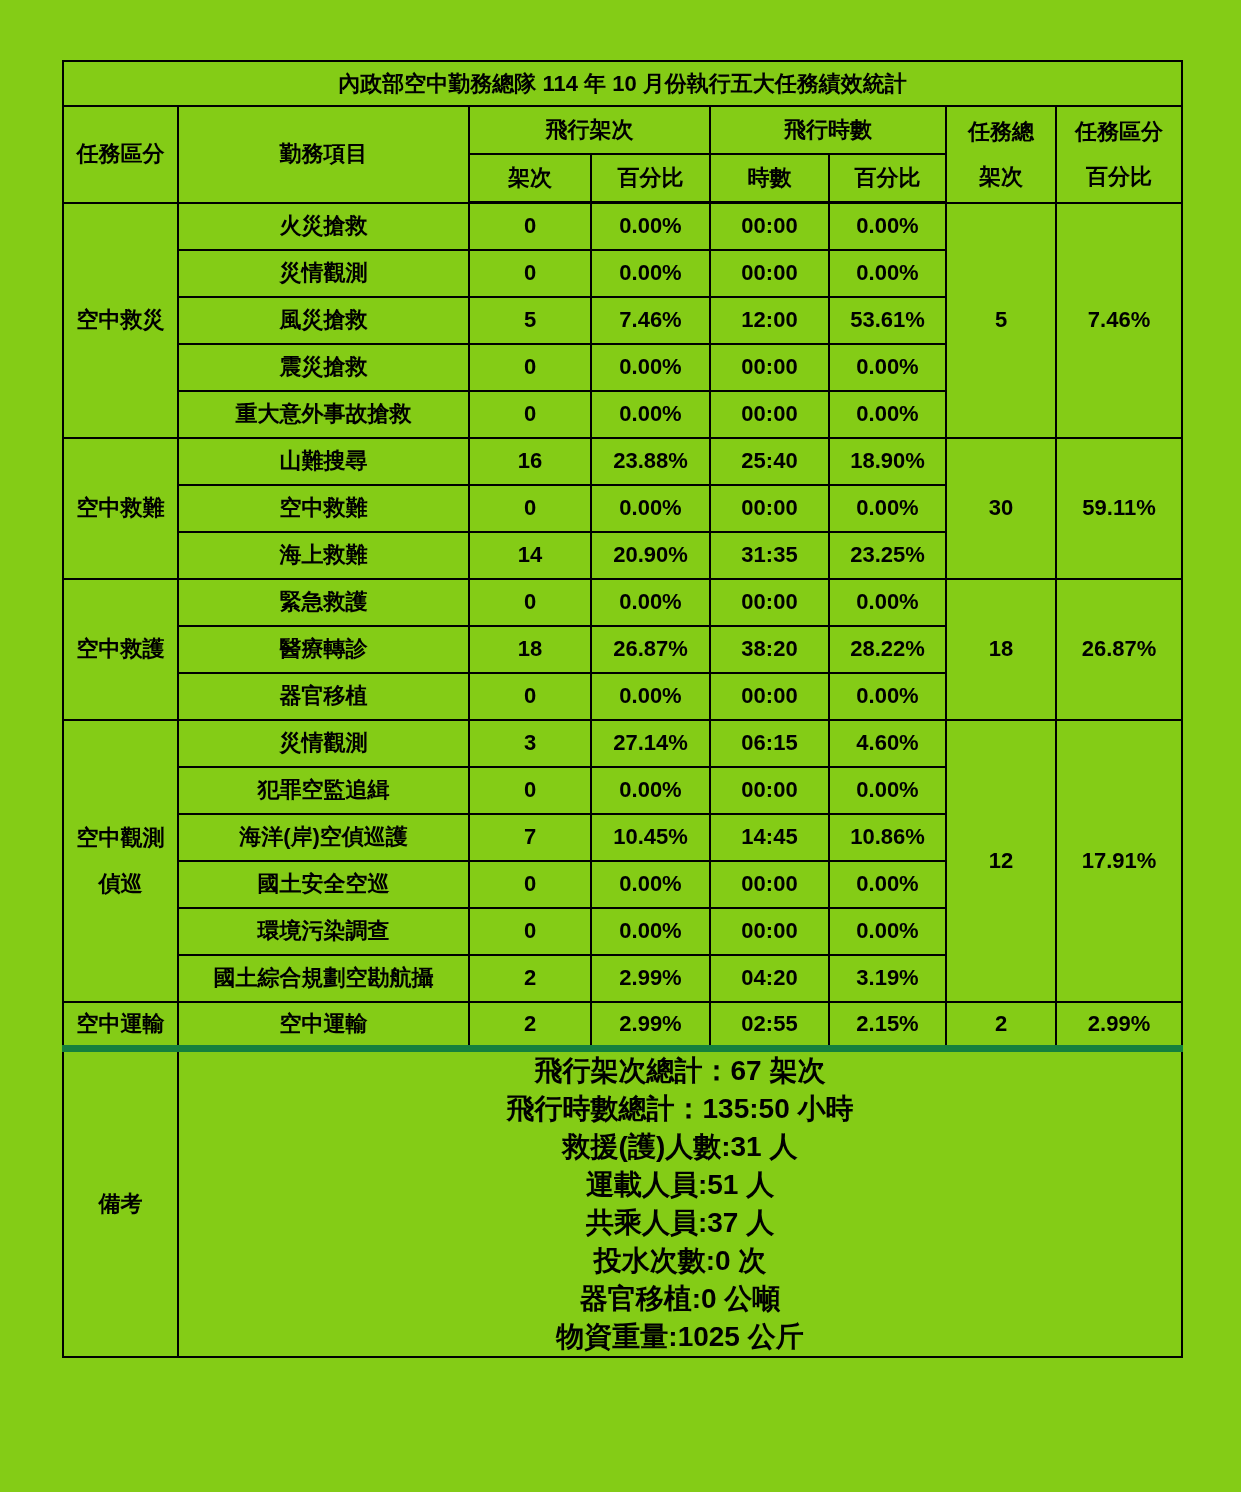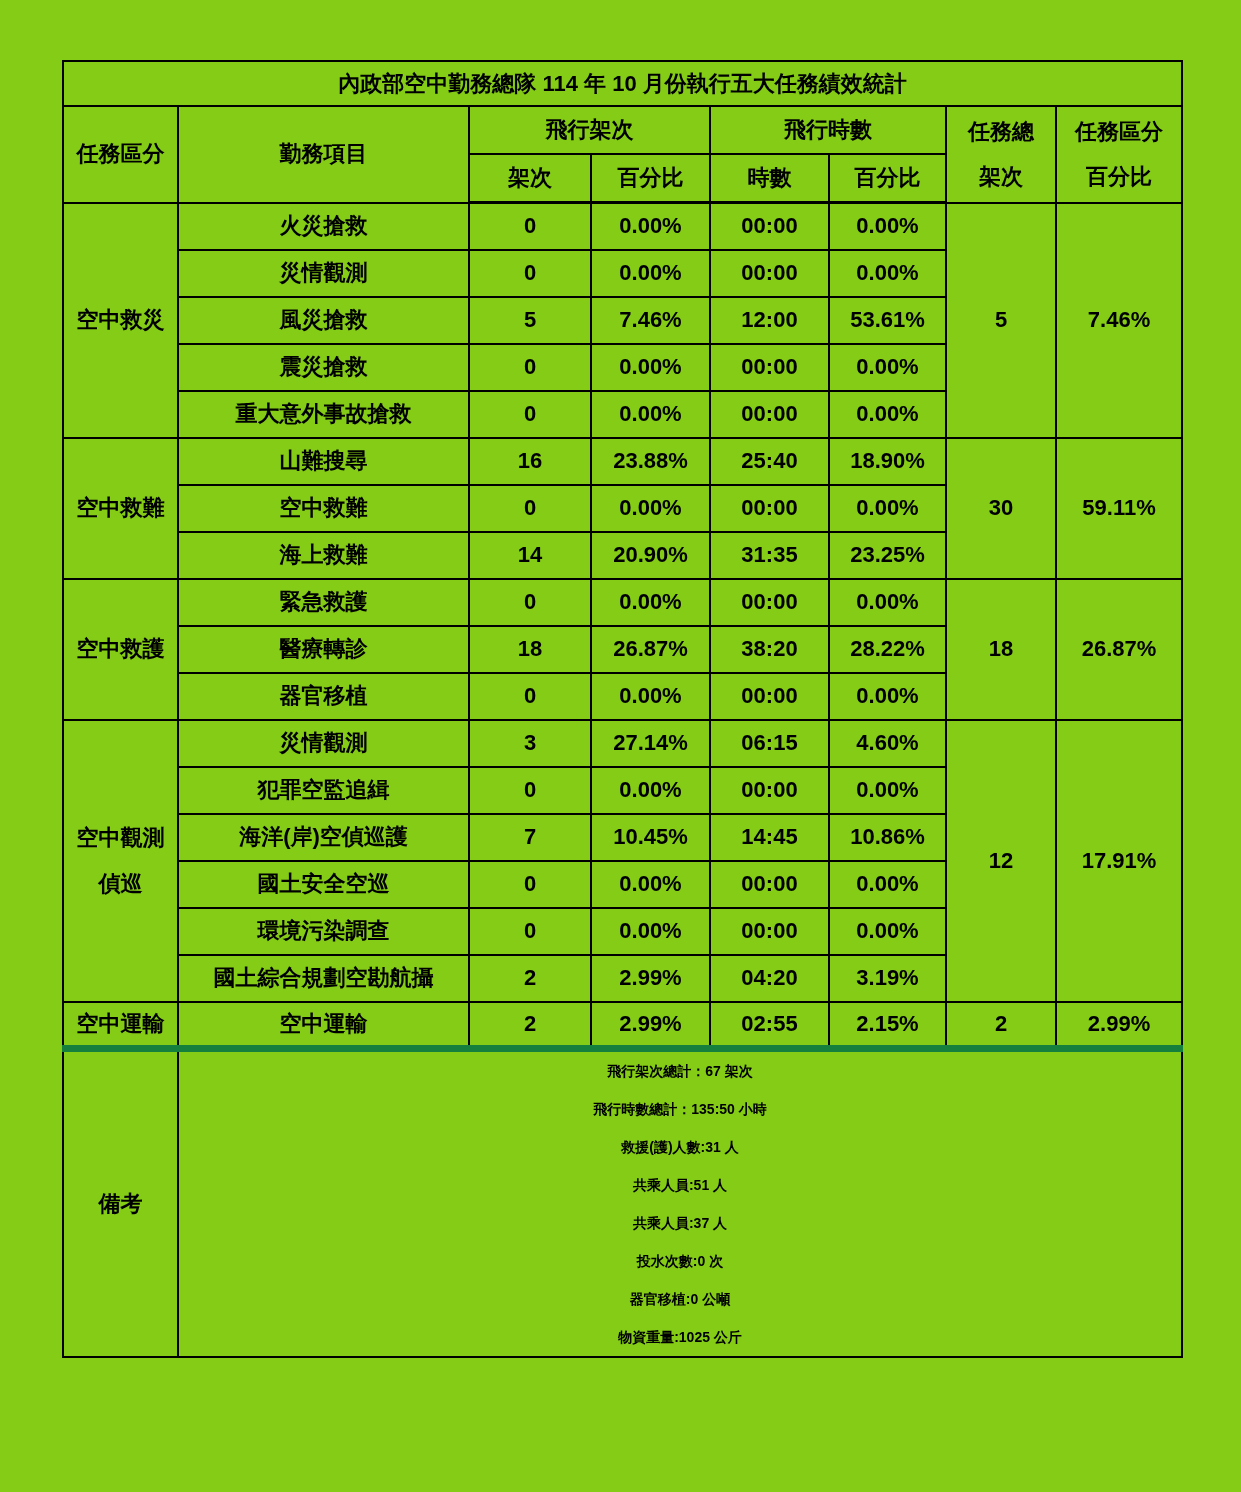--- a/index.html
+++ b/index.html
@@ -41,21 +41,21 @@
   td.remarks-cell {
     text-align:left;
     vertical-align:top;
     padding:10px 6px 0 12px;
     height:296px;
     border-bottom:3px solid #000000;
   }
   td.remarks-label { border-bottom:3px solid #000000; }
   .remarks-cell .rline {
     line-height:38px;
-    font-size:14px;
+    font-size:28px;
     font-weight:bold;
   }
 </style>
 </head>
 <body>
 
 <div class="page">
   <table class="main">
     <colgroup>
       <col style="width:115px">
@@ -236,21 +236,21 @@
       <td>2</td>
       <td>2.99%</td>
     </tr>
 
     <tr>
       <td class="remarks-label">備考</td>
       <td class="remarks-cell" colspan="7">
         <div class="rline">飛行架次總計：67 架次</div>
         <div class="rline">飛行時數總計：135:50 小時</div>
         <div class="rline">救援(護)人數:31 人</div>
-        <div class="rline">共乘人員:51 人</div>
+        <div class="rline">運載人員:51 人</div>
         <div class="rline">共乘人員:37 人</div>
         <div class="rline">投水次數:0 次</div>
         <div class="rline">器官移植:0 公噸</div>
         <div class="rline">物資重量:1025 公斤</div>
       </td>
     </tr>
   </tbody>
     </table>
 </div>
 

